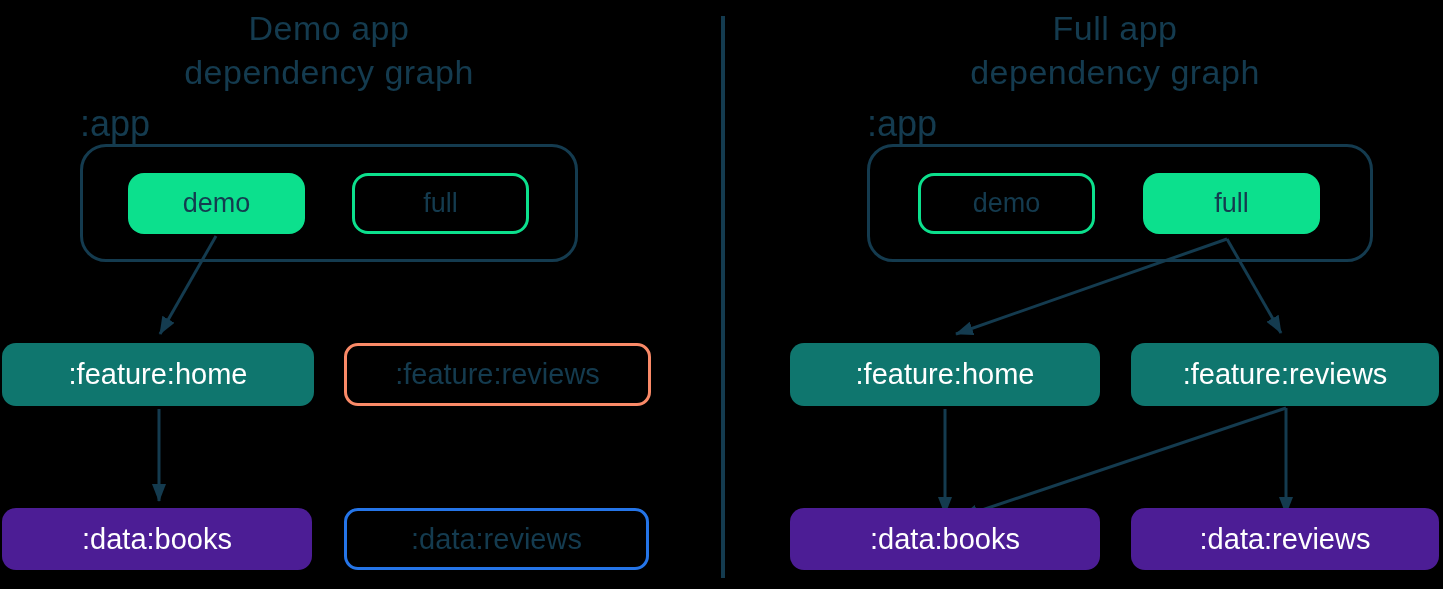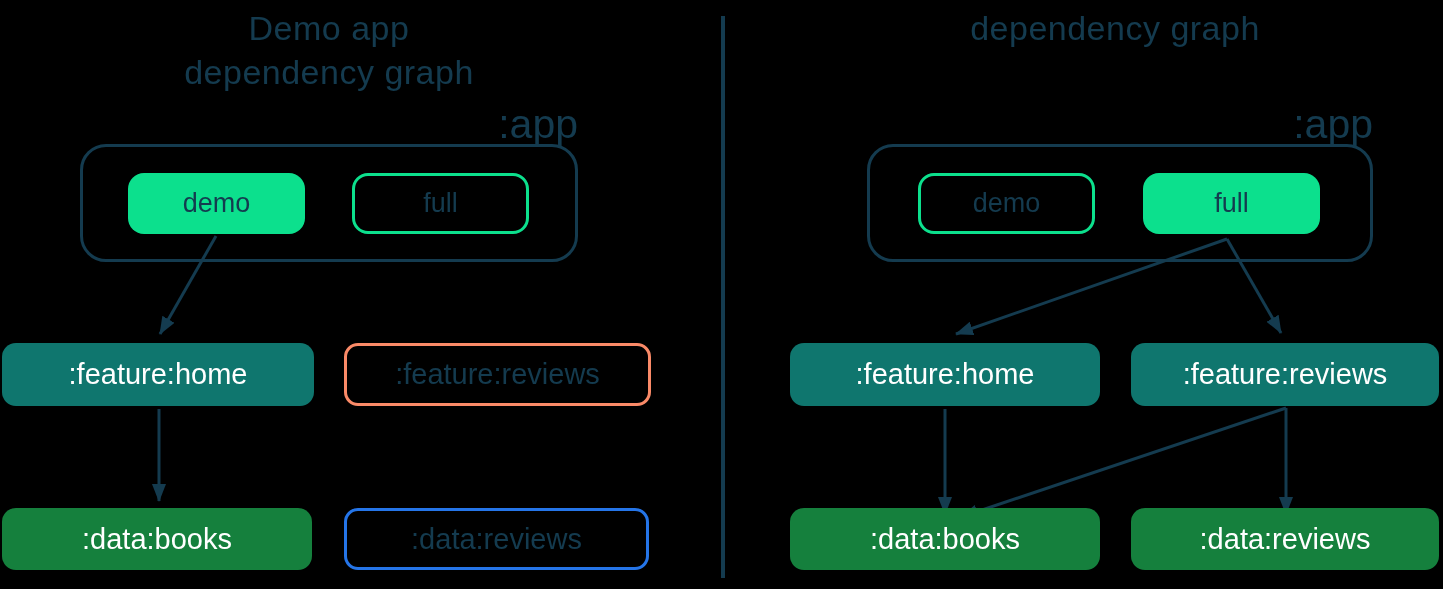--- a/index.html
+++ b/index.html
@@ -32,23 +32,23 @@
     font-size: 34px;
     line-height: 44px;
     letter-spacing: 0.5px;
     font-weight: 500;
   }
   #title-left  { left: 30px;  width: 598px; }
   #title-right { left: 816px; width: 598px; }
   .app-label {
     position: absolute;
     top: 107px;
-    text-align: right;
+    text-align: left;
     color: #143B4F;
-    font-size: 41px;
+    font-size: 36px;
     line-height: 34px;
   }
   #app-label-left  { left: 80px;  width: 498px; }
   #app-label-right { left: 867px; width: 506px; }
   .app-box {
     position: absolute;
     top: 144px;
     height: 118px;
     border: 3px solid #143B4F;
     border-radius: 26px;
@@ -65,21 +65,21 @@
     box-sizing: border-box;
     font-size: 27px;
     border-radius: 16px;
   }
   .variant-btn { height: 61px; width: 177px; top: 173px; }
   .fill-green   { background: #0CE08D; color: #143B4F; }
   .outline-green{ background: transparent; border: 3px solid #0CE08D; color: #143B4F; }
   .module { height: 63px; font-size: 29px; border-radius: 14px; }
   .fill-orange   { background: #0f766e; color: #FFFFFF; }
   .outline-orange{ background: transparent; border: 3px solid #FA8A68; color: #143B4F; }
-  .fill-blue     { background: #15803d; color: #FFFFFF; }
+  .fill-blue     { background: #4c1d95; color: #FFFFFF; }
   .outline-blue  { background: transparent; border: 3px solid #2575E8; color: #143B4F; }
 
   
   #l-demo { left: 128px; }
   #l-full { left: 352px; }
   #l-feature-home    { left: 2px;   top: 343px; width: 312px; }
   #l-feature-reviews { left: 344px; top: 343px; width: 307px; }
   #l-data-books      { left: 2px;   top: 508px; width: 310px; height: 62px; }
   #l-data-reviews    { left: 344px; top: 508px; width: 305px; height: 62px; }
 
@@ -136,20 +136,21 @@
   <div class="node variant-btn fill-green" id="l-demo">demo</div>
   <div class="node variant-btn outline-green" id="l-full">full</div>
 
   <div class="node module fill-orange" id="l-feature-home">:feature:home</div>
   <div class="node module outline-orange" id="l-feature-reviews">:feature:reviews</div>
 
   <div class="node module fill-blue" id="l-data-books">:data:books</div>
   <div class="node module outline-blue" id="l-data-reviews">:data:reviews</div>
 
   <div class="panel-title" id="title-right">
+    <div>Full app</div>
     <div>dependency graph</div>
   </div>
 
   <div class="app-label" id="app-label-right">:app</div>
 
   <div class="app-box" id="app-box-right"></div>
 
   <div class="node variant-btn outline-green" id="r-demo">demo</div>
   <div class="node variant-btn fill-green" id="r-full">full</div>
 

